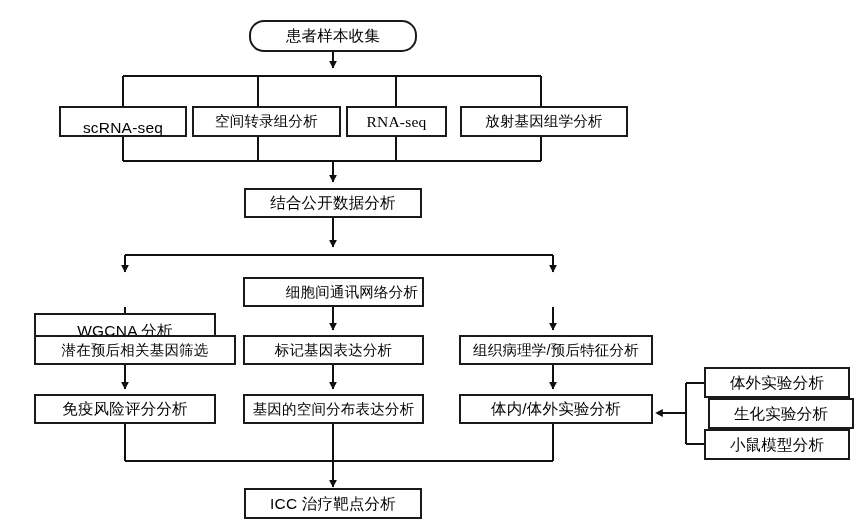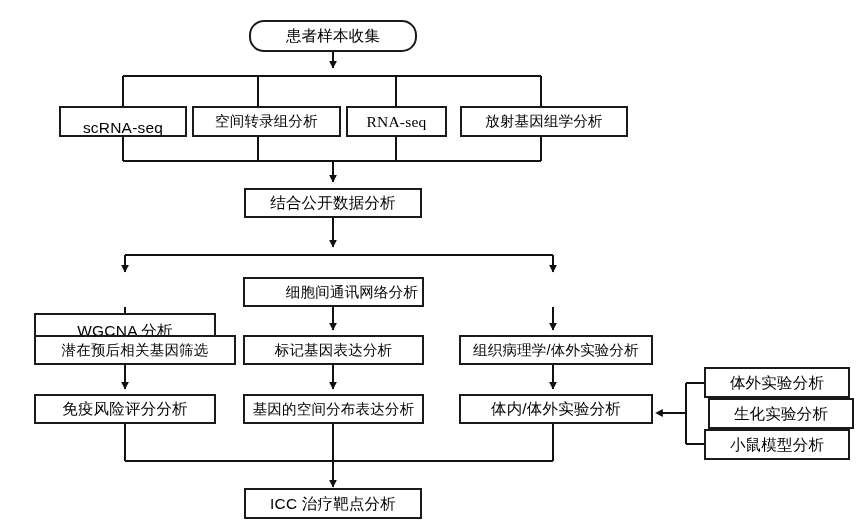--- a/index.html
+++ b/index.html
@@ -129,21 +129,21 @@
     <span>细胞间通讯网络分析</span>
   </div>
 
   <div class="node small" style="left:34px; top:335px; width:202px; height:30px;">
     <span>潜在预后相关基因筛选</span>
   </div>
   <div class="node small" style="left:243px; top:335px; width:181px; height:30px;">
     <span>标记基因表达分析</span>
   </div>
   <div class="node small" style="left:459px; top:335px; width:194px; height:30px;">
-    <span>组织病理学/体外实验分析</span>
+    <span>组织病理学/预后特征分析</span>
   </div>
 
   <div class="node" style="left:34px; top:394px; width:182px; height:30px;">
     <span>免疫风险评分分析</span>
   </div>
   <div class="node small" style="left:243px; top:394px; width:181px; height:30px;">
     <span>基因的空间分布表达分析</span>
   </div>
   <div class="node" style="left:459px; top:394px; width:194px; height:30px;">
     <span>体内/体外实验分析</span>

